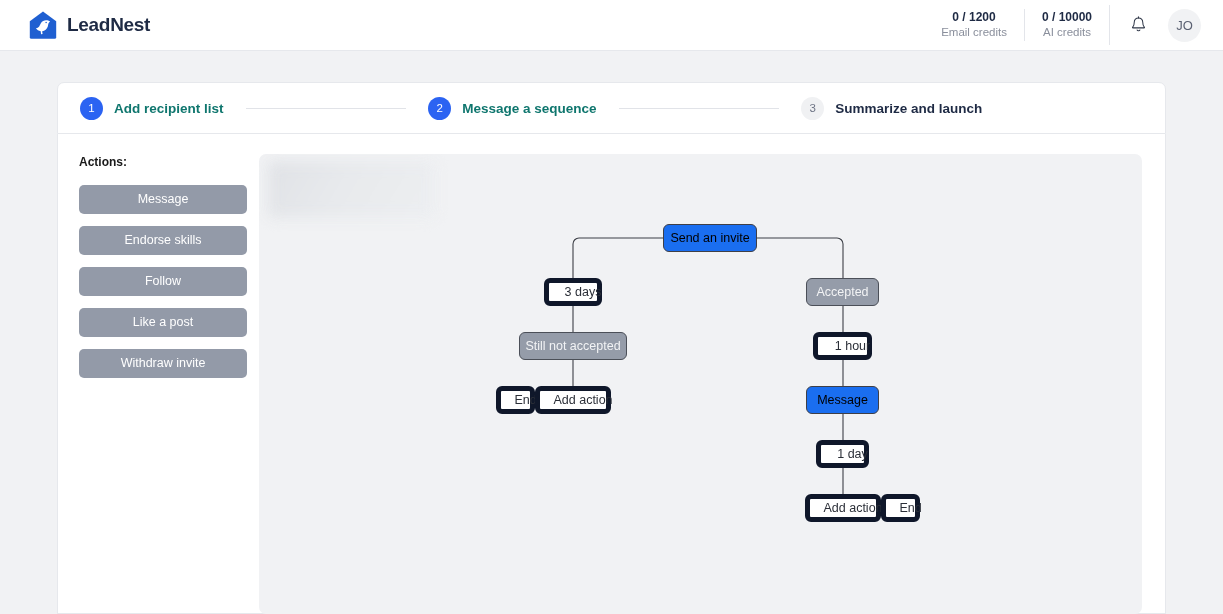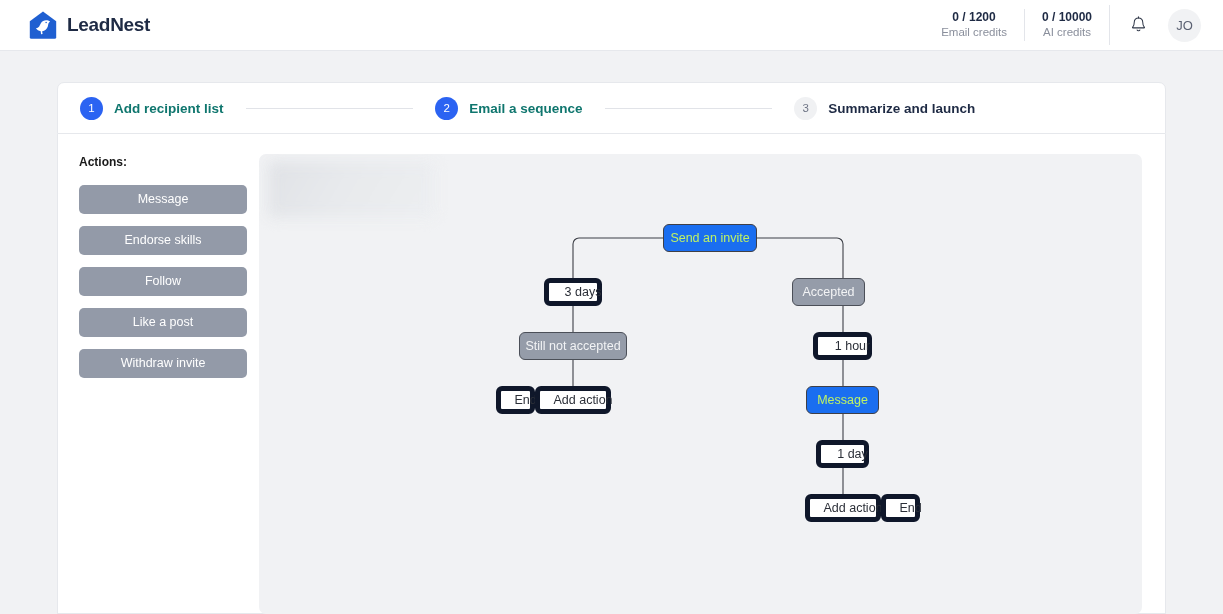--- a/index.html
+++ b/index.html
@@ -197,21 +197,21 @@
     font-size: 12.5px;
     display: flex;
     align-items: center;
     justify-content: center;
     white-space: nowrap;
     cursor: pointer;
     box-sizing: border-box;
   }
   .node.blue {
     background: #1a6ef0;
-    color: #bef264;
+    color: #000000;
     border: 1px solid #3f3f46;
   }
   .node.gray {
     background: #959ca9;
     color: #f2f3f5;
     border: 1px solid #4b4f58;
   }
   .node.white {
     background: #ffffff;
     color: #2b2f38;
@@ -253,21 +253,21 @@
 </div>
 
 <div class="stepper-card">
   <div class="step">
     <span class="step-bubble active">1</span>
     <span class="step-label">Add recipient list</span>
   </div>
   <span class="step-line"></span>
   <div class="step">
     <span class="step-bubble active">2</span>
-    <span class="step-label">Email a sequence</span>
+    <span class="step-label">Message a sequence</span>
   </div>
   <span class="step-line"></span>
   <div class="step">
     <span class="step-bubble idle">3</span>
     <span class="step-label idle">Summarize and launch</span>
   </div>
   <span class="step-line last" style="visibility:hidden"></span>
 </div>
 
 <div class="body-card">
@@ -299,21 +299,21 @@
         <path d="M584 260 V286"></path>
         <path d="M584 314 V340"></path>
       </g>
     </svg>
 
     <div class="node blue" style="left:404px;top:70px;width:94px;height:28px;">Send an invite</div>
     <div class="node white" style="left:285px;top:124px;width:58px;height:28px;">3 days</div>
     <div class="node gray" style="left:260px;top:178px;width:108px;height:28px;">Still not accepted</div>
     <div class="node white" style="left:237px;top:232px;width:39px;height:28px;">End</div>
     <div class="node white" style="left:276px;top:232px;width:76px;height:28px;">Add action</div>
-    <div class="node gray" style="left:533px;top:124px;width:73px;height:28px;">Accepted</div>
+    <div class="node gray" style="left:547px;top:124px;width:73px;height:28px;">Accepted</div>
     <div class="node white" style="left:554px;top:178px;width:59px;height:28px;">1 hour</div>
     <div class="node blue" style="left:547px;top:232px;width:73px;height:28px;">Message</div>
     <div class="node white" style="left:557px;top:286px;width:53px;height:28px;text-align:center;">1 day</div>
     <div class="node white" style="left:546px;top:340px;width:76px;height:28px;">Add action</div>
     <div class="node white" style="left:622px;top:340px;width:39px;height:28px;">End</div>
   </div>
 
 </div>
 
 </body></html>

